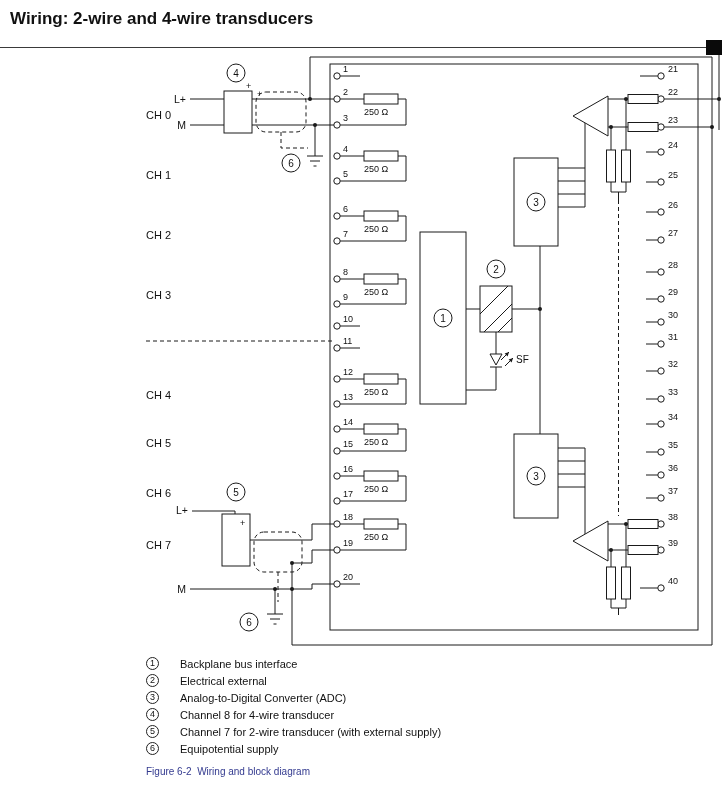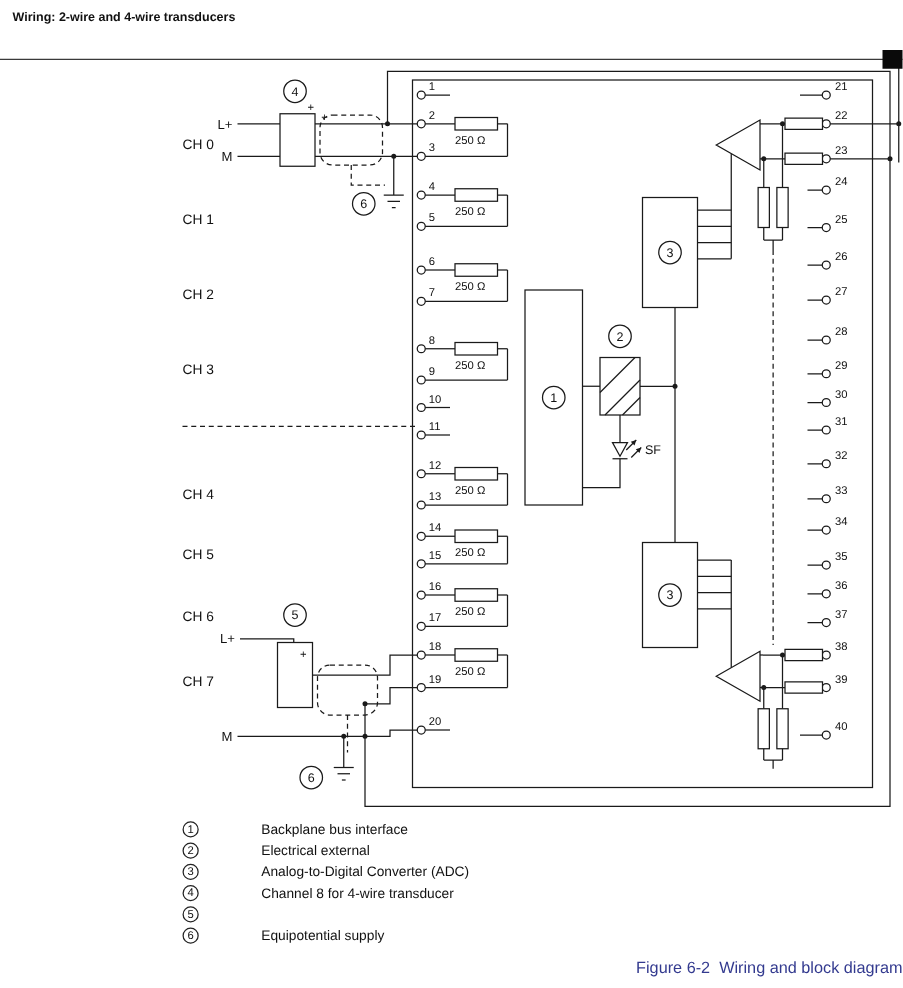--- a/index.html
+++ b/index.html
@@ -1,21 +1,21 @@
 <!DOCTYPE html>
 <html><head>
 <meta charset="utf-8">
 <style>
   * { margin:0; padding:0; box-sizing:border-box; }
   body {
     width:722px; height:790px; background:#fff; color:#111;
     font-family:"Liberation Sans", sans-serif; position:relative; overflow:hidden;
   }
   .header { position:relative; height:48px; border-bottom:1px solid #3a3a3a; }
-  .title  { position:absolute; left:10px; top:9px; font-size:10px; font-weight:bold; }
+  .title  { position:absolute; left:10px; top:9px; font-size:17px; font-weight:bold; }
   .edge-tab { position:absolute; right:0; top:40px; width:16px; height:15px; background:#0a0a0a; z-index:3; }
   svg { display:block; }
 
   .w   { stroke:#1a1a1a; stroke-width:1; fill:none; }
   .box { stroke:#1a1a1a; stroke-width:1; fill:#fff; }
   .dashed { stroke-dasharray:4 3; }
   .dot { fill:#1a1a1a; stroke:none; }
   .tc  { fill:#fff; stroke:#1a1a1a; stroke-width:1; }
   .rb  { fill:#fff; stroke:#1a1a1a; stroke-width:1; }
   .tnum { font-size:9px; fill:#111; }
@@ -26,22 +26,22 @@
   .slab { font-size:10px; fill:#111; }
   .callouts text { font-size:10px; fill:#111; text-anchor:middle; }
   .co { fill:#fff; stroke:#1a1a1a; stroke-width:1; }
 
   .legend { margin:7px 0 0 146px; }
   .lrow { display:flex; align-items:center; height:17px; }
   .lnum {
     width:13px; height:13px; border:1px solid #222; border-radius:50%;
     font-size:9px; line-height:11px; text-align:center; flex:none;
   }
-  .ltext { margin-left:50px; font-size:11px; }
-  .caption { margin:9px 0 16px 146px; font-size:13px; color:#333a8f; white-space:pre;text-align:right; }
+  .ltext { margin-left:21px; font-size:11px; }
+  .caption { margin:9px 0 16px 146px; font-size:10px; color:#333a8f; white-space:pre; }
 </style>
 </head>
 <body>
 
 <div class="header">
   <div class="title">Wiring: 2-wire and 4-wire transducers</div>
   <div class="edge-tab"></div>
 </div>
 
 <svg width="722" height="600" viewBox="0 48 722 600">
@@ -391,20 +391,21 @@
   <div class="lrow">
     <span class="lnum">3</span>
     <span class="ltext">Analog-to-Digital Converter (ADC)</span>
   </div>
   <div class="lrow">
     <span class="lnum">4</span>
     <span class="ltext">Channel 8 for 4-wire transducer</span>
   </div>
   <div class="lrow">
     <span class="lnum">5</span>
+    <span class="ltext">Channel 7 for 2-wire transducer (with external supply)</span>
   </div>
   <div class="lrow">
     <span class="lnum">6</span>
     <span class="ltext">Equipotential supply</span>
   </div>
 </div>
 
 <div class="caption">Figure 6-2  Wiring and block diagram</div>
 
 </body></html>

